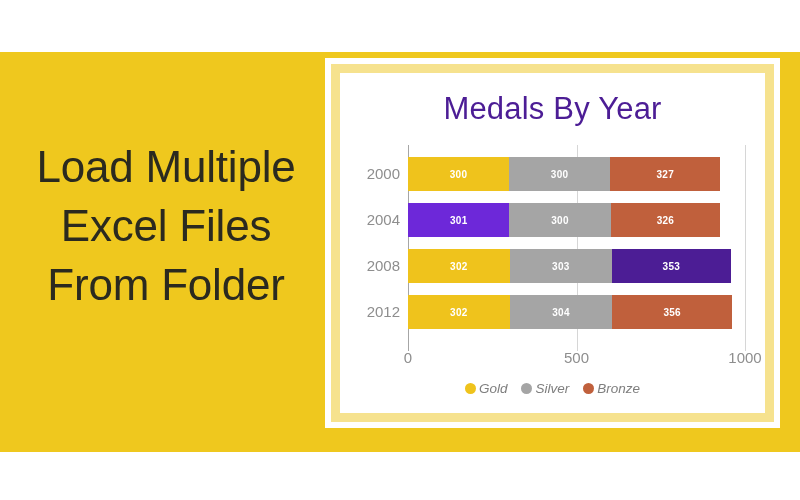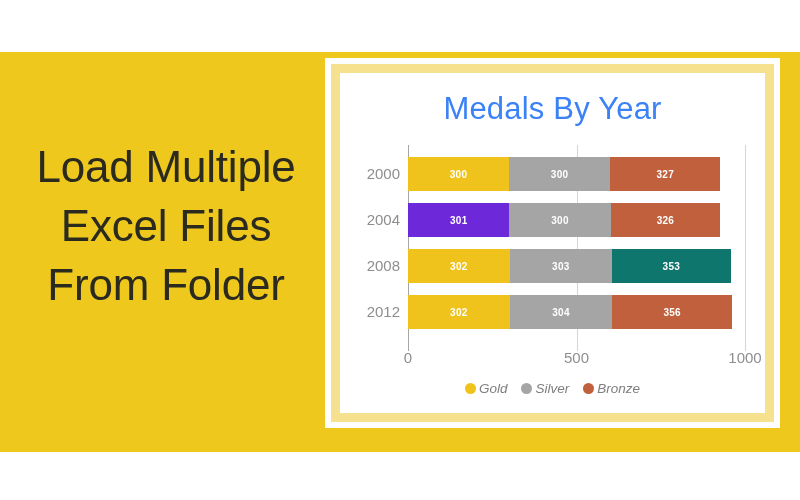--- a/index.html
+++ b/index.html
@@ -77,21 +77,21 @@
   }
 
   
   .chart-title {
     position: absolute;
     left: 0;
     right: 0;
     top: 18px;
     text-align: center;
     font-size: 31px;
-    color: #3b82f6;
+    color: #4c1d95;
     font-weight: 400;
     letter-spacing: 0.2px;
   }
 
   .plot {
     position: absolute;
     left: 68px;
     top: 82px;
     right: 20px;
     height: 190px;
@@ -248,21 +248,21 @@
                 </div>
               </div>
               <div class="bar-row" style="top: 94px;">
                 <div class="row-label">2008</div>
                 <div class="seg gold" style="background: rgb(239, 195, 28); width: 30.2%;">
                   <span class="seg-label" style="color: rgb(255, 255, 255);">302</span>
                 </div>
                 <div class="seg silver" style="background: rgb(165, 165, 165); width: 30.3%; text-align: right;">
                   <span class="seg-label" style="color: rgb(255, 255, 255);">303</span>
                 </div>
-                <div class="seg bronze" style="background: #0f766e; width: 35.3%;">
+                <div class="seg bronze" style="background: #4c1d95; width: 35.3%;">
                   <span class="seg-label" style="color: rgb(255, 255, 255);">353</span>
                 </div>
               </div>
               <div class="bar-row" style="top: 140px;">
                 <div class="row-label">2012</div>
                 <div class="seg gold" style="background: rgb(239, 195, 28); width: 30.2%;">
                   <span class="seg-label" style="color: rgb(255, 255, 255);">302</span>
                 </div>
                 <div class="seg silver" style="background: rgb(165, 165, 165); width: 30.4%;">
                   <span class="seg-label" style="color: rgb(255, 255, 255);">304</span>

